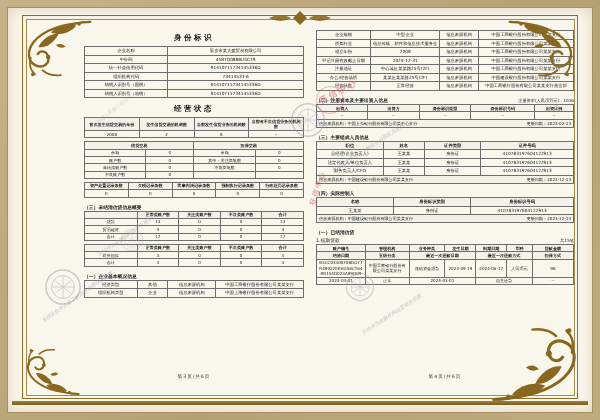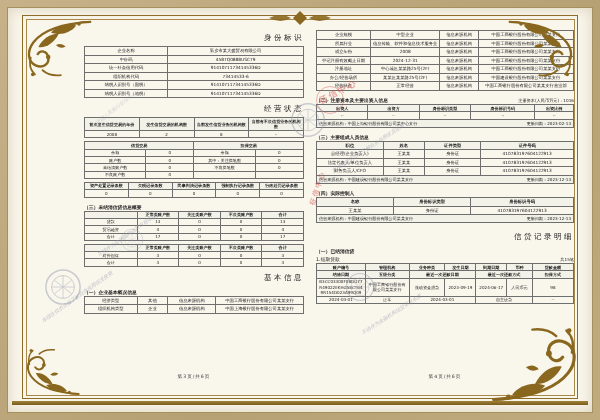--- a/index.html
+++ b/index.html
@@ -16,21 +16,21 @@
   .orn-tl{left:23px;top:17px;width:70px;height:70px;}
   .orn-tr{right:23px;top:17px;width:70px;height:70px;transform:scaleX(-1);}
   .orn-bl{left:23px;bottom:22px;width:58px;height:58px;transform:scaleY(-1);}
   .orn-br{right:18px;bottom:14px;width:92px;height:92px;transform:rotate(180deg);}
   .orn-tc{left:50%;top:9px;transform:translateX(-50%);width:66px;height:18px;}
 
   .page{position:absolute;top:30px;height:352px;z-index:3;display:flex;flex-direction:column;}
   .page-left{left:84px;width:220px;}
   .page-right{left:316px;width:258px;}
 
-  .sec-title{font-size:7.5px;font-weight:normal;text-align:right;letter-spacing:2.5px;
+  .sec-title{font-size:7.5px;font-weight:bold;text-align:center;letter-spacing:2.5px;
     color:#1a1a1a;margin:3px 0 3px;}
   .subtitle{font-size:4.8px;font-weight:bold;color:#1a1a1a;margin:3px 0 1px;text-align:left;}
   .flexline{display:flex;justify-content:space-between;align-items:flex-end;margin:3px 0 1px;}
   .note{font-size:4.2px;color:#222;}
   .tbl{width:100%;border-collapse:collapse;table-layout:fixed;margin-bottom:3px;}
   .tbl td{border:0.6px solid #6e6e6e;font-size:4.3px;line-height:1.3;padding:1px 1.5px;
     text-align:center;color:#222;word-break:break-all;vertical-align:middle;}
   .hdr1 tr:first-child td{background:#f3f2e9;font-weight:bold;}
   .hdr2 tr:nth-child(-n+2) td{background:#f3f2e9;font-weight:bold;}
   .tight td{padding:0.5px 1px;font-size:4.1px;}
@@ -286,21 +286,20 @@
           <tr>
             <td>合计</td>
             <td>3</td>
             <td>0</td>
             <td>0</td>
             <td>3</td>
           </tr>
         </tbody>
     </table>
 
-    <div class="sec-title">基本信息</div>
     <div class="subtitle">（一）企业基本概况信息</div>
     <table class="tbl">
       <colgroup>
           <col style="width:24%">
           <col style="width:14%">
           <col style="width:22%">
           <col style="width:40%">
         </colgroup>
         <tbody>
           <tr>
@@ -467,21 +466,20 @@
             <td>身份证</td>
             <td>410783197604122913</td>
           </tr>
         </tbody>
     </table>
     <div class="src-row" style="margin-top:0">
       <span>信息来源机构：中国建设银行股份有限公司某某支行</span>
       <span>更新日期：2023-12-13</span>
     </div>
 
-    <div class="sec-title" style="margin-top:6px">信贷记录明细</div>
     <div class="subtitle">（一）已结清信贷</div>
     <div class="flexline" style="margin-top:1px">
       <span class="subtitle" style="margin:0;font-weight:normal">1.短期贷款</span>
       <span class="note">共15笔</span>
     </div>
     <table class="tbl hdr2 tight">
       <colgroup>
           <col style="width:19%">
           <col style="width:17%">
           <col style="width:14%">

